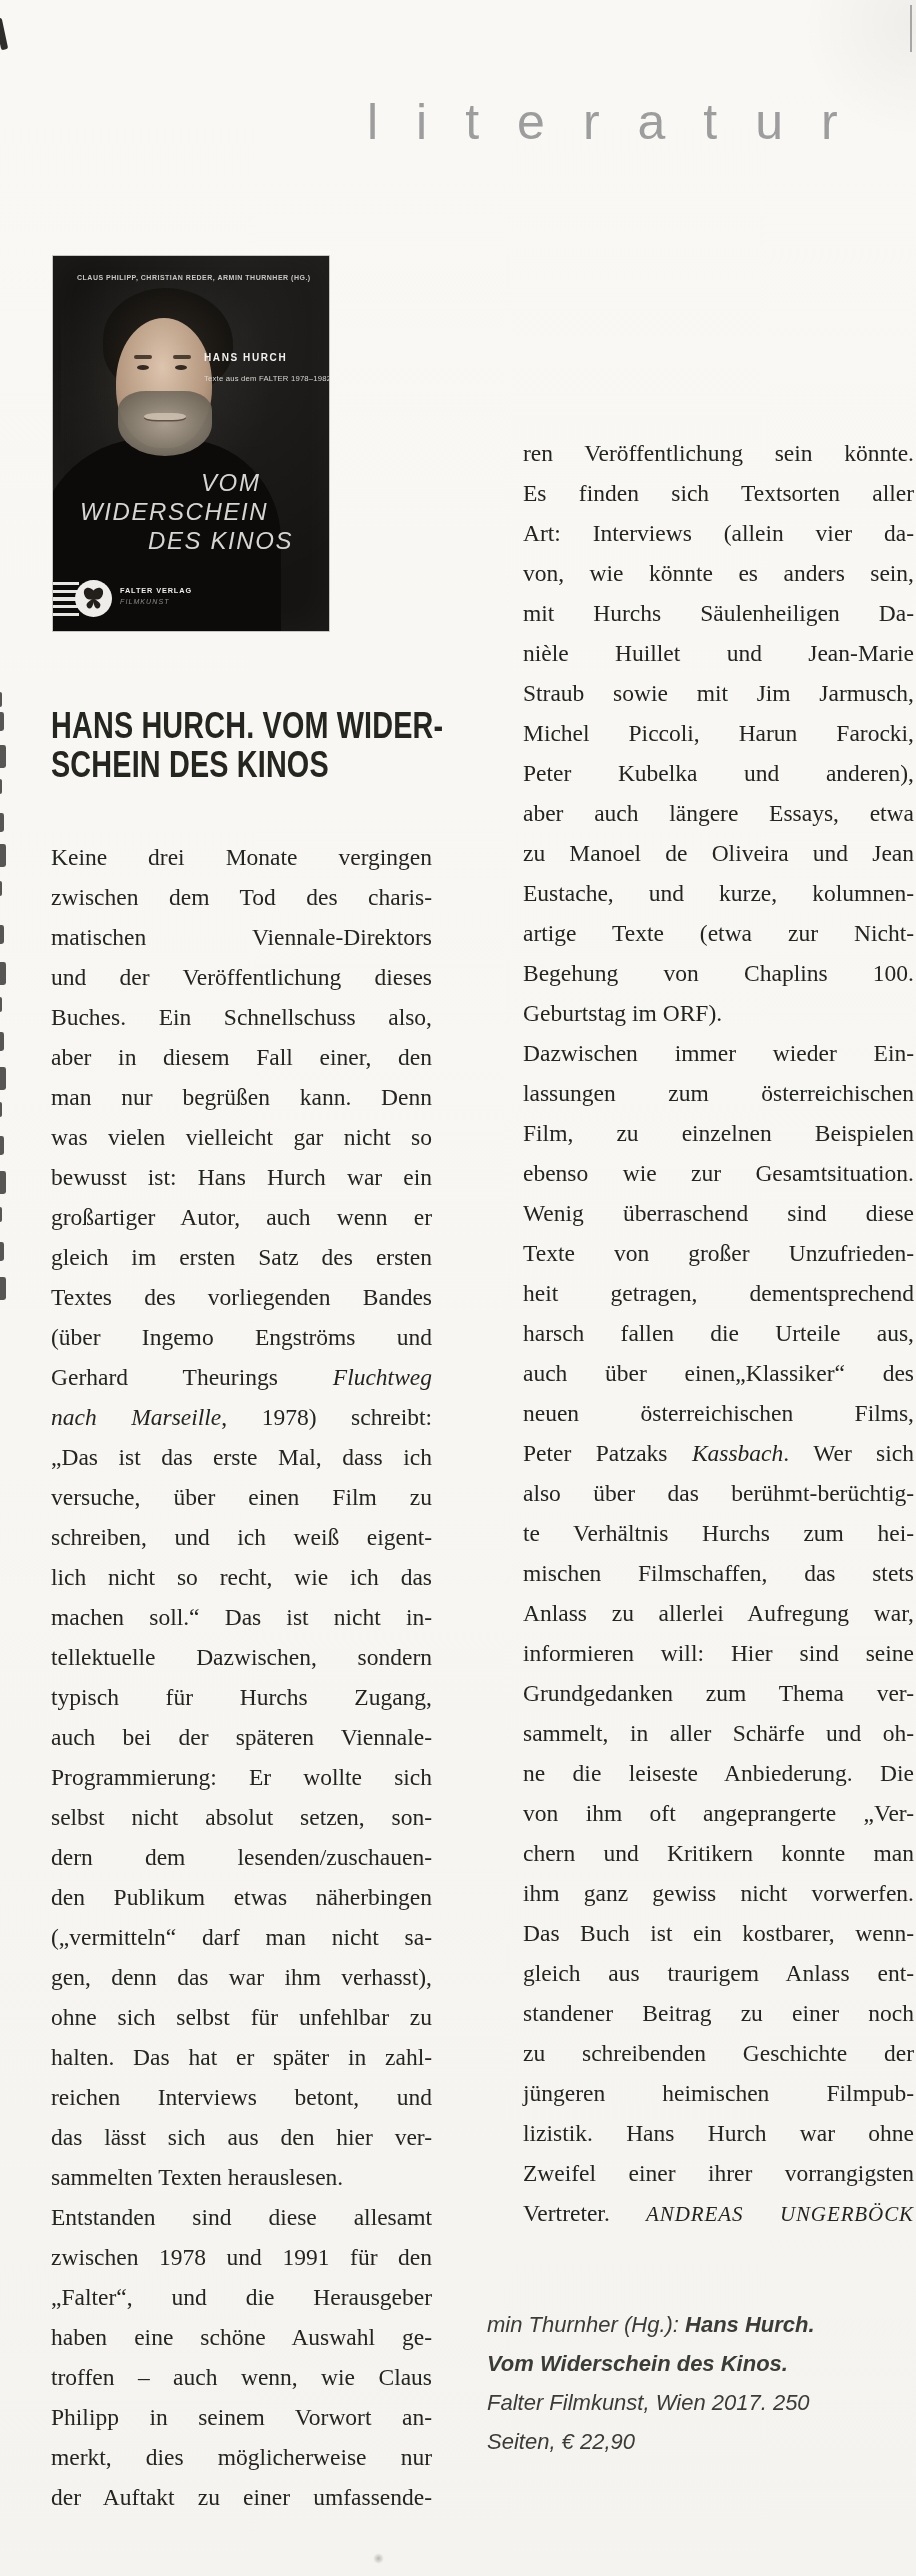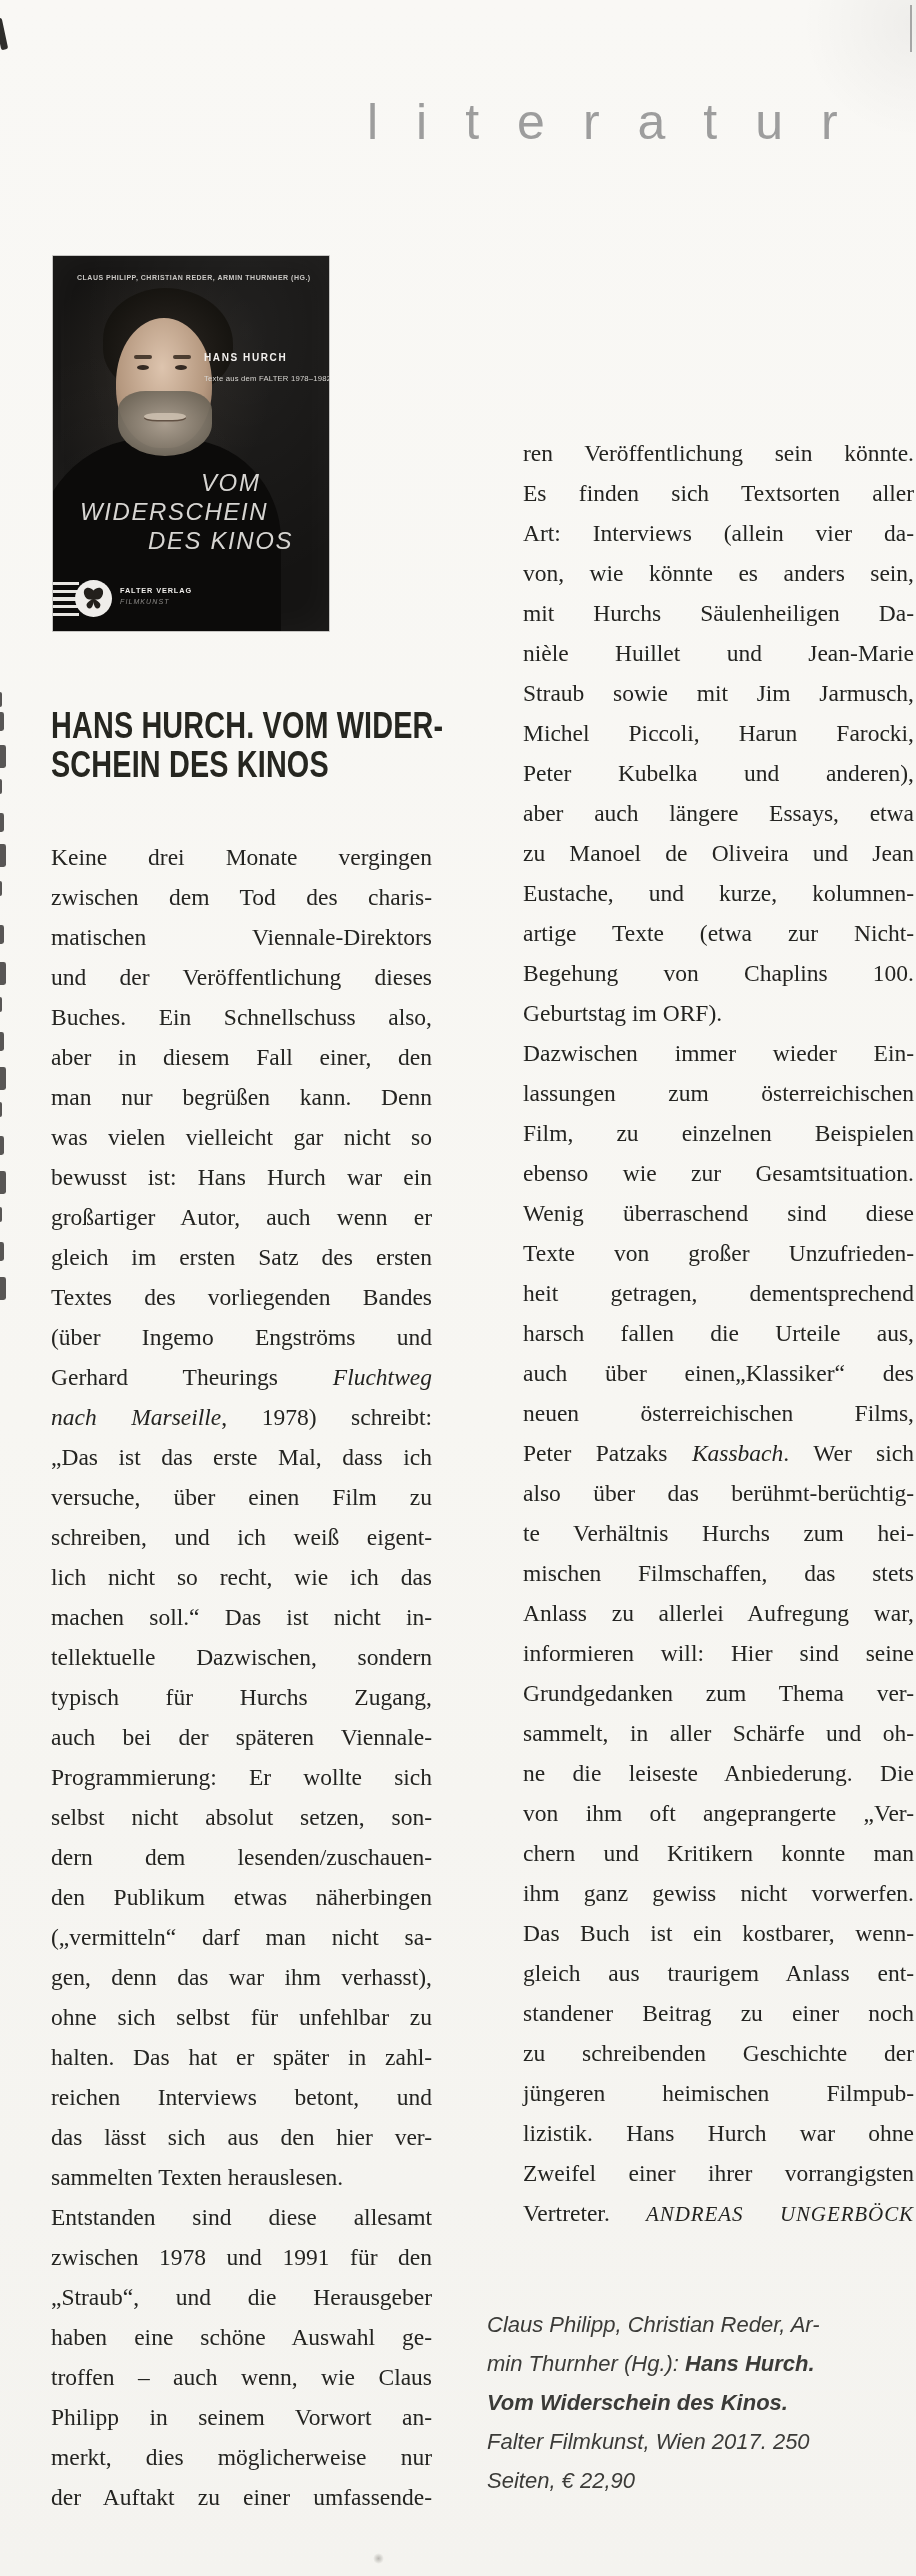--- a/index.html
+++ b/index.html
@@ -185,21 +185,21 @@
     <div class="tl">den Publikum etwas näherbingen</div>
     <div class="tl">(„vermitteln“ darf man nicht sa-</div>
     <div class="tl">gen, denn das war ihm verhasst),</div>
     <div class="tl">ohne sich selbst für unfehlbar zu</div>
     <div class="tl">halten. Das hat er später in zahl-</div>
     <div class="tl">reichen Interviews betont, und</div>
     <div class="tl">das lässt sich aus den hier ver-</div>
     <div class="tl pe">sammelten Texten herauslesen.</div>
     <div class="tl">Entstanden sind diese allesamt</div>
     <div class="tl">zwischen 1978 und 1991 für den</div>
-    <div class="tl">„Straub“, und die Herausgeber</div>
+    <div class="tl">„Falter“, und die Herausgeber</div>
     <div class="tl">haben eine schöne Auswahl ge-</div>
     <div class="tl">troffen – auch wenn, wie Claus</div>
     <div class="tl">Philipp in seinem Vorwort an-</div>
     <div class="tl">merkt, dies möglicherweise nur</div>
     <div class="tl">der Auftakt zu einer umfassende-</div>
   </div>
 <div id="right-col" class="col">
     <div class="tl">ren Veröffentlichung sein könnte.</div>
     <div class="tl">Es finden sich Textsorten aller</div>
     <div class="tl">Art: Interviews (allein vier da-</div>
@@ -241,19 +241,18 @@
     <div class="tl">gleich aus traurigem Anlass ent-</div>
     <div class="tl">standener Beitrag zu einer noch</div>
     <div class="tl">zu schreibenden Geschichte der</div>
     <div class="tl">jüngeren heimischen Filmpub-</div>
     <div class="tl">lizistik. Hans Hurch war ohne</div>
     <div class="tl">Zweifel einer ihrer vorrangigsten</div>
     <div class="tl">Vertreter. <span class="byline">ANDREAS UNGERBÖCK</span></div>
   </div>
 
 <div id="biblio">
-    <div class="tl">Claus Philipp, Christian Reder, Ar-</div>
     <div class="tl">min Thurnher (Hg.): <span class="em">Hans Hurch.</span></div>
     <div class="tl"><span class="em">Vom Widerschein des Kinos.</span></div>
     <div class="tl">Falter Filmkunst, Wien 2017. 250</div>
     <div class="tl pe">Seiten, € 22,90</div>
   </div>
 
 
 </body></html>

